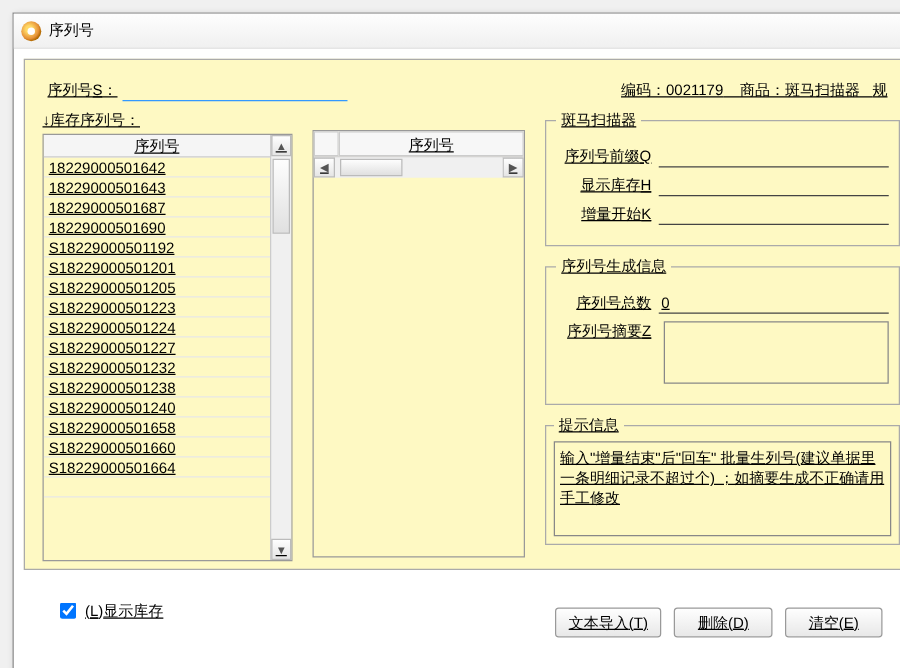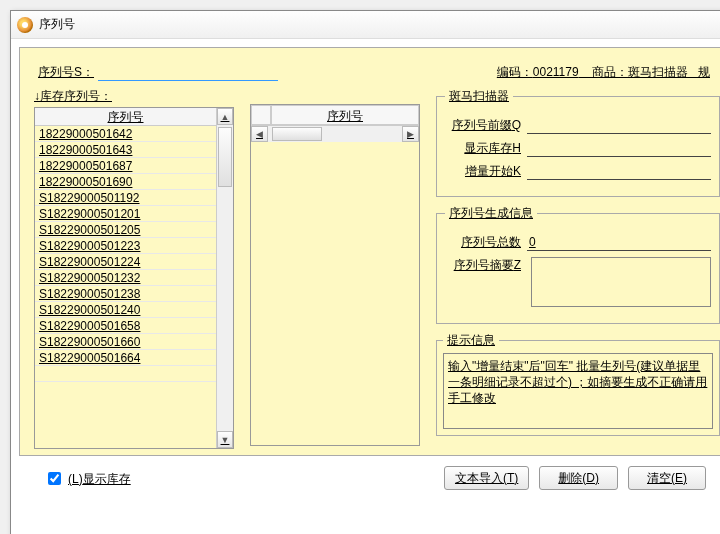--- a/index.html
+++ b/index.html
@@ -38,21 +38,21 @@
 fieldset { border:1px solid #aaa; margin:0 0 8px 0; padding: 6px 8px 10px 8px; }
 legend { padding: 0 4px; }
 .frow { display:flex; align-items:center; margin:6px 0; }
 .frow .lbl { width: 82px; text-align:right; padding-right:6px; }
 .uline { flex:1; border:none; border-bottom:1px solid #444; outline:none; min-width:40px; background:transparent; }
 .summary-box { border:1px solid #888; flex:1; height:50px; margin-left:4px; }
 .tips-box { border:1px solid #888; height:76px; padding:4px; line-height:16px; overflow:hidden; }
 .bottom { display:flex; align-items:center; padding: 8px 14px 0 24px; }
 .chk { display:flex; align-items:flex-end; gap:4px; }
 .chk input { width:13px; height:13px; }
-.btns { margin-left:auto; display:flex; gap:10px; }
+.btns { margin-left:auto; display:flex; gap:10px;margin-top:20px; }
 .btn { height:24px; padding: 0 10px; background:linear-gradient(#fefefe,#e8e8e8); border:1px solid #999; border-radius:3px; display:flex; align-items:center; }
 .btn.sp { padding: 0 18px; }
 .underline-letter { text-decoration: underline; }
 </style>
 </head>
 <body>
 
 <div class="window">
   <div class="titlebar">
     <div class="title-icon"></div>
@@ -84,20 +84,21 @@
             <div id="stock-rows">
                 <div class="grid-row">18229000501642</div>
                 <div class="grid-row">18229000501643</div>
                 <div class="grid-row">18229000501687</div>
                 <div class="grid-row">18229000501690</div>
                 <div class="grid-row">S18229000501192</div>
                 <div class="grid-row">S18229000501201</div>
                 <div class="grid-row">S18229000501205</div>
                 <div class="grid-row">S18229000501223</div>
                 <div class="grid-row">S18229000501224</div>
+                <div class="grid-row">S18229000501227</div>
                 <div class="grid-row">S18229000501232</div>
                 <div class="grid-row">S18229000501238</div>
                 <div class="grid-row">S18229000501240</div>
                 <div class="grid-row">S18229000501658</div>
                 <div class="grid-row">S18229000501660</div>
                 <div class="grid-row">S18229000501664</div>
               </div>
             <div class="grid-row input">
               <input value="75" style="">
             </div>

